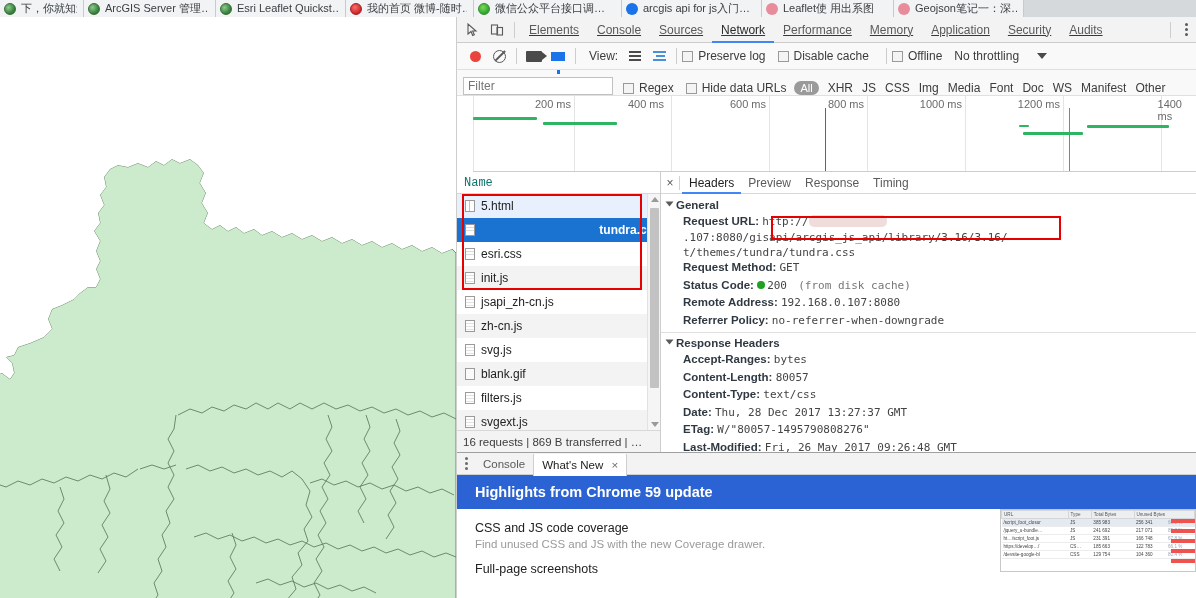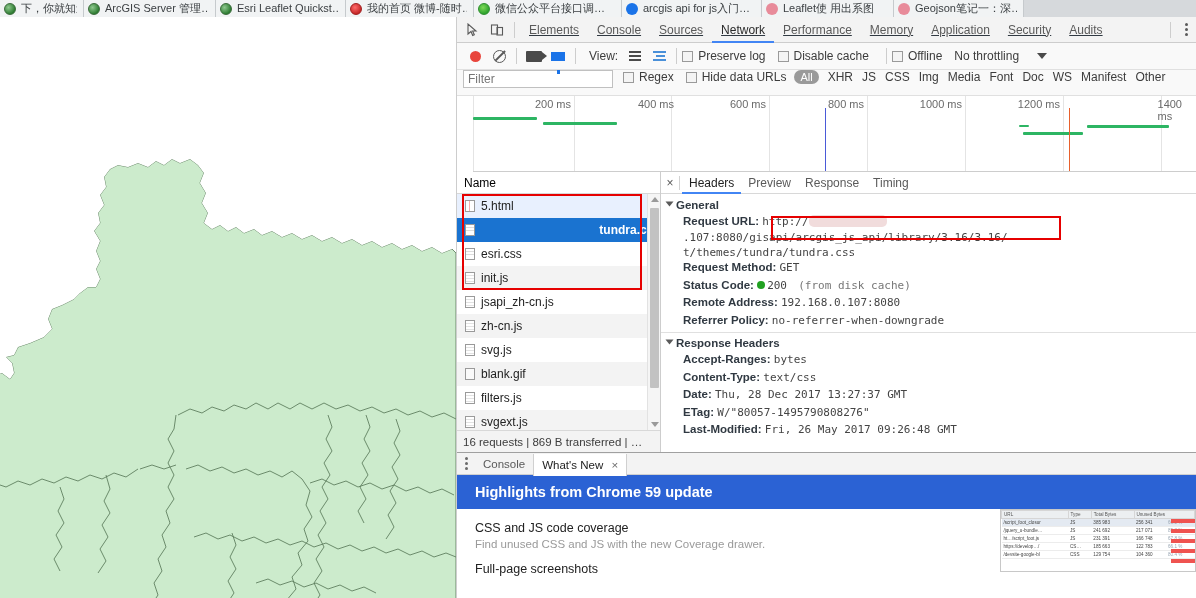--- a/index.html
+++ b/index.html
@@ -110,21 +110,21 @@
   .waterfall-icon i { display:block; height:2px; background:#4a90d9; }
   .cb { width:11px; height:11px; border:1px solid #9a9a9a; background:#f4f4f4; display:inline-block;
         margin-right:5px; vertical-align:-1px; }
   .opt { display:flex; align-items:center; margin-right:12px; white-space:nowrap; }
   .sel-throttle { display:flex; align-items:center; gap:18px; }
   .caret-down { width:0;height:0;border-left:5px solid transparent;border-right:5px solid transparent;
                 border-top:6px solid #4a4a4a; }
 
   
   .filter-bar {
-    height: 26px; display:flex; align-items:flex-start;
+    height: 26px; display:flex; align-items:flex-end;
     border-bottom:1px solid #e0e0e0; background:#f9f9f9;
     padding-left:6px; font-size:12px; color:#3c3c3c;
   }
   .filter-input {
     width: 150px; height: 18px; border:1px solid #c0c0c0; background:#fff;
     font-size:12px; color:#888; padding:0 4px; outline:none;
     font-family:"Liberation Sans", sans-serif;
   }
   .type-pills { display:flex; align-items:center; gap:9px; margin-left:4px; }
   .pill { white-space:nowrap; color:#3c3c3c; }
@@ -136,22 +136,22 @@
     border-bottom:1px solid #cdcdcd; overflow:hidden;margin-left:16px;
   }
   .ov-tick { position:absolute; top:0; bottom:0; width:1px; background:#e4e4e4; }
   .ov-label { position:absolute; top:2px; font-size:11px; color:#6a6a6a; transform:translateX(-100%); padding-right:3px; }
   .ov-bar { position:absolute; height:3px; background:#2db563; border-radius:1px; }
   .ov-vline { position:absolute; top:12px; bottom:0; width:1px; }
 
   
   .split { display:flex; height: 280px; }
   .reqlist { width: 204px; border-right:1px solid #cdcdcd; display:flex; flex-direction:column; background:#fff; position:relative; }
-  .rl-head { height:22px; line-height:22px; font-size:12px; color:#000000;
-             border-bottom:1px solid #d8d8d8; padding-left:7px; background:#fff; }
+  .rl-head { height:22px; line-height:22px; font-size:12px; color:#0f766e;
+             border-bottom:1px solid #d8d8d8; padding-left:7px; background:#fff;font-family:Liberation Mono, monospace; }
   .rl-body { flex:1; overflow:hidden; position:relative; }
   .rl-row { height:24px; display:flex; align-items:center; padding-left:8px; font-size:12px; color:#222; }
   .rl-row.alt { background:#f3f3f3; }
   .rl-row.sel { background:#1a73d0; color:#fff; font-weight:bold;justify-content:space-between; }
   .rl-row.hl  { background:#e8f0fe; }
   .doc-icon { width:10px; height:12px; border:1px solid #9a9a9a; background:#fff; margin-right:6px; flex:0 0 auto; position:relative; }
   .doc-icon.css-i { background:linear-gradient(#fff 0,#fff 2px,#ddd 2px,#ddd 3px,#fff 3px,#fff 5px,#ddd 5px,#ddd 6px,#fff 6px); }
   .doc-icon.js-i  { background:linear-gradient(#fff 0,#fff 2px,#e2e2e2 2px,#e2e2e2 3px,#fff 3px,#fff 5px,#e2e2e2 5px,#e2e2e2 6px,#fff 6px,#fff 8px,#e2e2e2 8px,#e2e2e2 9px,#fff 9px); }
   .doc-icon.img-i { background:#fafafa; }
   .doc-icon.html-i{ background:linear-gradient(90deg,#fff 0,#fff 3px,#f3b0b0 3px,#f3b0b0 4px,#fff 4px); }
@@ -522,21 +522,21 @@
         <span class="pill">Manifest</span>
         <span class="pill">Other</span>
       </div>
     </div>
 
     <div class="overview">
       <div class="ov-tick" style="left:0px"></div>
       <div class="ov-tick" style="left:101px"></div>
       <div class="ov-label" style="left:101px">200 ms</div>
       <div class="ov-tick" style="left:198px"></div>
-      <div class="ov-label" style="left:204px">400 ms</div>
+      <div class="ov-label" style="left:194px">400 ms</div>
       <div class="ov-tick" style="left:296px"></div>
       <div class="ov-label" style="left:296px">600 ms</div>
       <div class="ov-tick" style="left:394px"></div>
       <div class="ov-label" style="left:394px">800 ms</div>
       <div class="ov-tick" style="left:492px"></div>
       <div class="ov-label" style="left:492px">1000 ms</div>
       <div class="ov-tick" style="left:590px"></div>
       <div class="ov-label" style="left:590px">1200 ms</div>
       <div class="ov-tick" style="left:688px"></div>
       <div class="ov-label" style="left:712px">1400 ms</div>
@@ -645,20 +645,24 @@
           </div>
 
           <div class="sec-divider"></div>
 
           <div class="sec-title">
             <span class="tri"></span><span>Response Headers</span>
           </div>
           <div class="hrow">
             <span class="hk">Accept-Ranges:</span>
             <span class="hv">bytes</span>
+          </div>
+          <div class="hrow">
+            <span class="hk">Content-Length:</span>
+            <span class="hv">80057</span>
           </div>
           <div class="hrow">
             <span class="hk">Content-Type:</span>
             <span class="hv">text/css</span>
           </div>
           <div class="hrow">
             <span class="hk">Date:</span>
             <span class="hv">Thu, 28 Dec 2017 13:27:37 GMT</span>
           </div>
           <div class="hrow">

